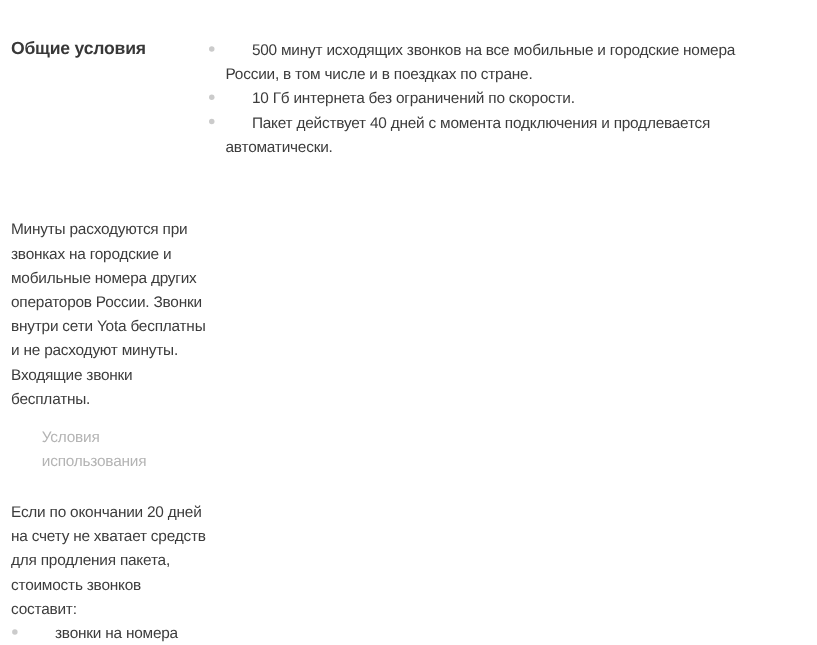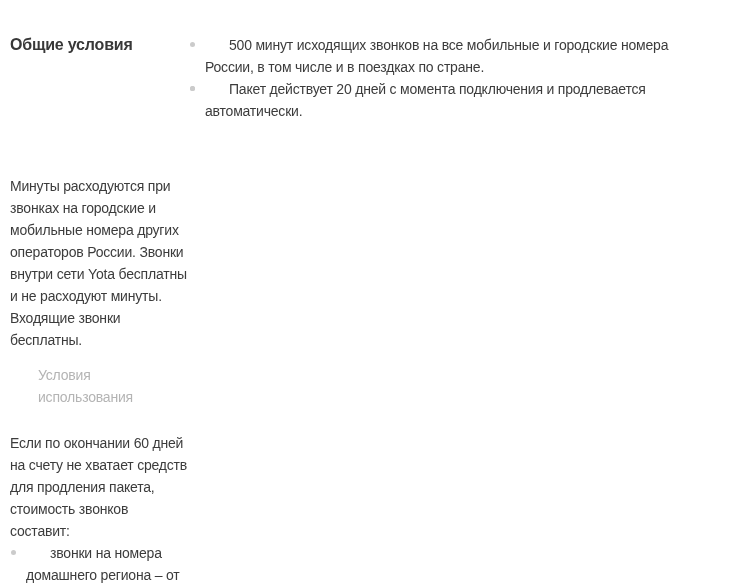--- a/index.html
+++ b/index.html
@@ -75,34 +75,34 @@
 <body>
 
 <div class="page">
 
   <section class="section">
     <h2 class="col-title">Общие условия</h2>
     <div class="col-content">
       <ul class="bullets">
         <li class="bullet-item"><span class="dot"></span><span class="txt">500 минут исходящих звонков на все мобильные и городские номера
 России, в том числе и в поездках по стране.</span></li>
-        <li class="bullet-item"><span class="dot"></span></li>
-        <li class="bullet-item"><span class="dot"></span><span class="txt">Пакет действует 20 дней с момента подключения и продлевается
+        <li class="bullet-item"><span class="dot"></span><span class="txt">10 Гб интернета без ограничений по скорости.</span></li>
+        <li class="bullet-item"><span class="dot"></span><span class="txt">Пакет действует 40 дней с момента подключения и продлевается
 автоматически.</span></li>
       </ul>
     </div>
   </section>
 
   <section class="section section-minutes">
     <div class="col-content">
       <p class="p intro">Минуты расходуются при звонках на городские и мобильные номера других
 операторов России. Звонки внутри сети Yota бесплатны и не расходуют минуты.
 Входящие звонки бесплатны.</p>
       <p class="p subtitle">Условия использования</p>
-      <p class="p renewal">Если по окончании 60 дней на счету не хватает средств для продления пакета,
+      <p class="p renewal">Если по окончании 20 дней на счету не хватает средств для продления пакета,
 стоимость звонков составит:</p>
       <ul class="bullets">
         <li class="bullet-item"><span class="dot"></span><span class="txt">звонки на номера домашнего региона – от 3.2 ₽ /мин.;</span></li>
       </ul>
     </div>
   </section>
 
 </div>
 
 </body></html>

